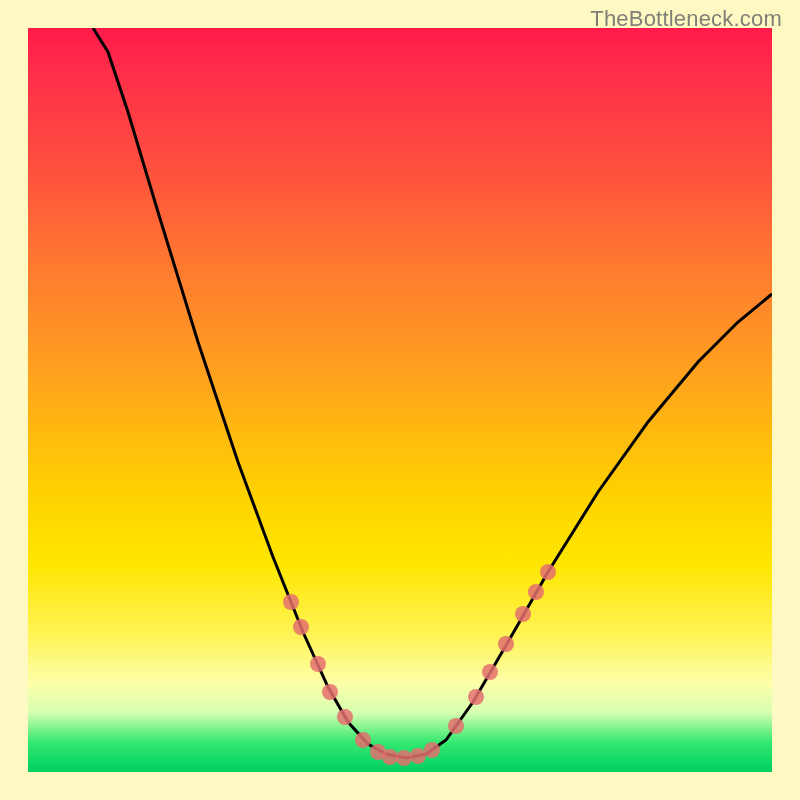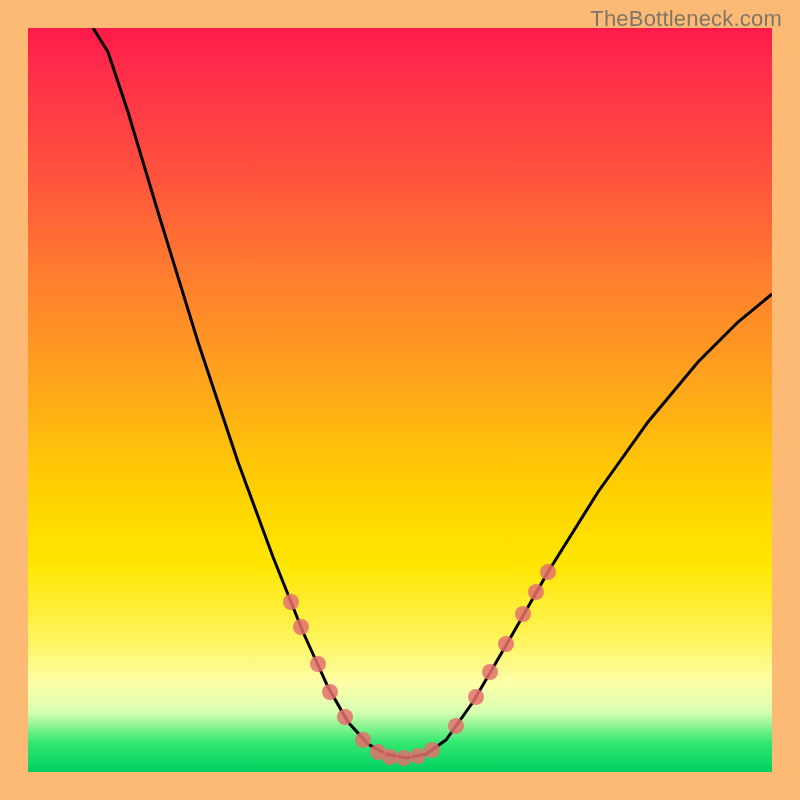--- a/index.html
+++ b/index.html
@@ -10,21 +10,21 @@
     background: #000;
     font-family: Arial, Helvetica, sans-serif;
     overflow: hidden;
   }
   .frame {
     position: absolute;
     left: 0;
     top: 0;
     width: 800px;
     height: 800px;
-    background: #fdba74;
+    background: #fef9c3;
   }
   .plot {
     position: absolute;
     left: 28px;
     top: 28px;
     width: 744px;
     height: 744px;
     overflow: hidden;
   }
   .gradient {

